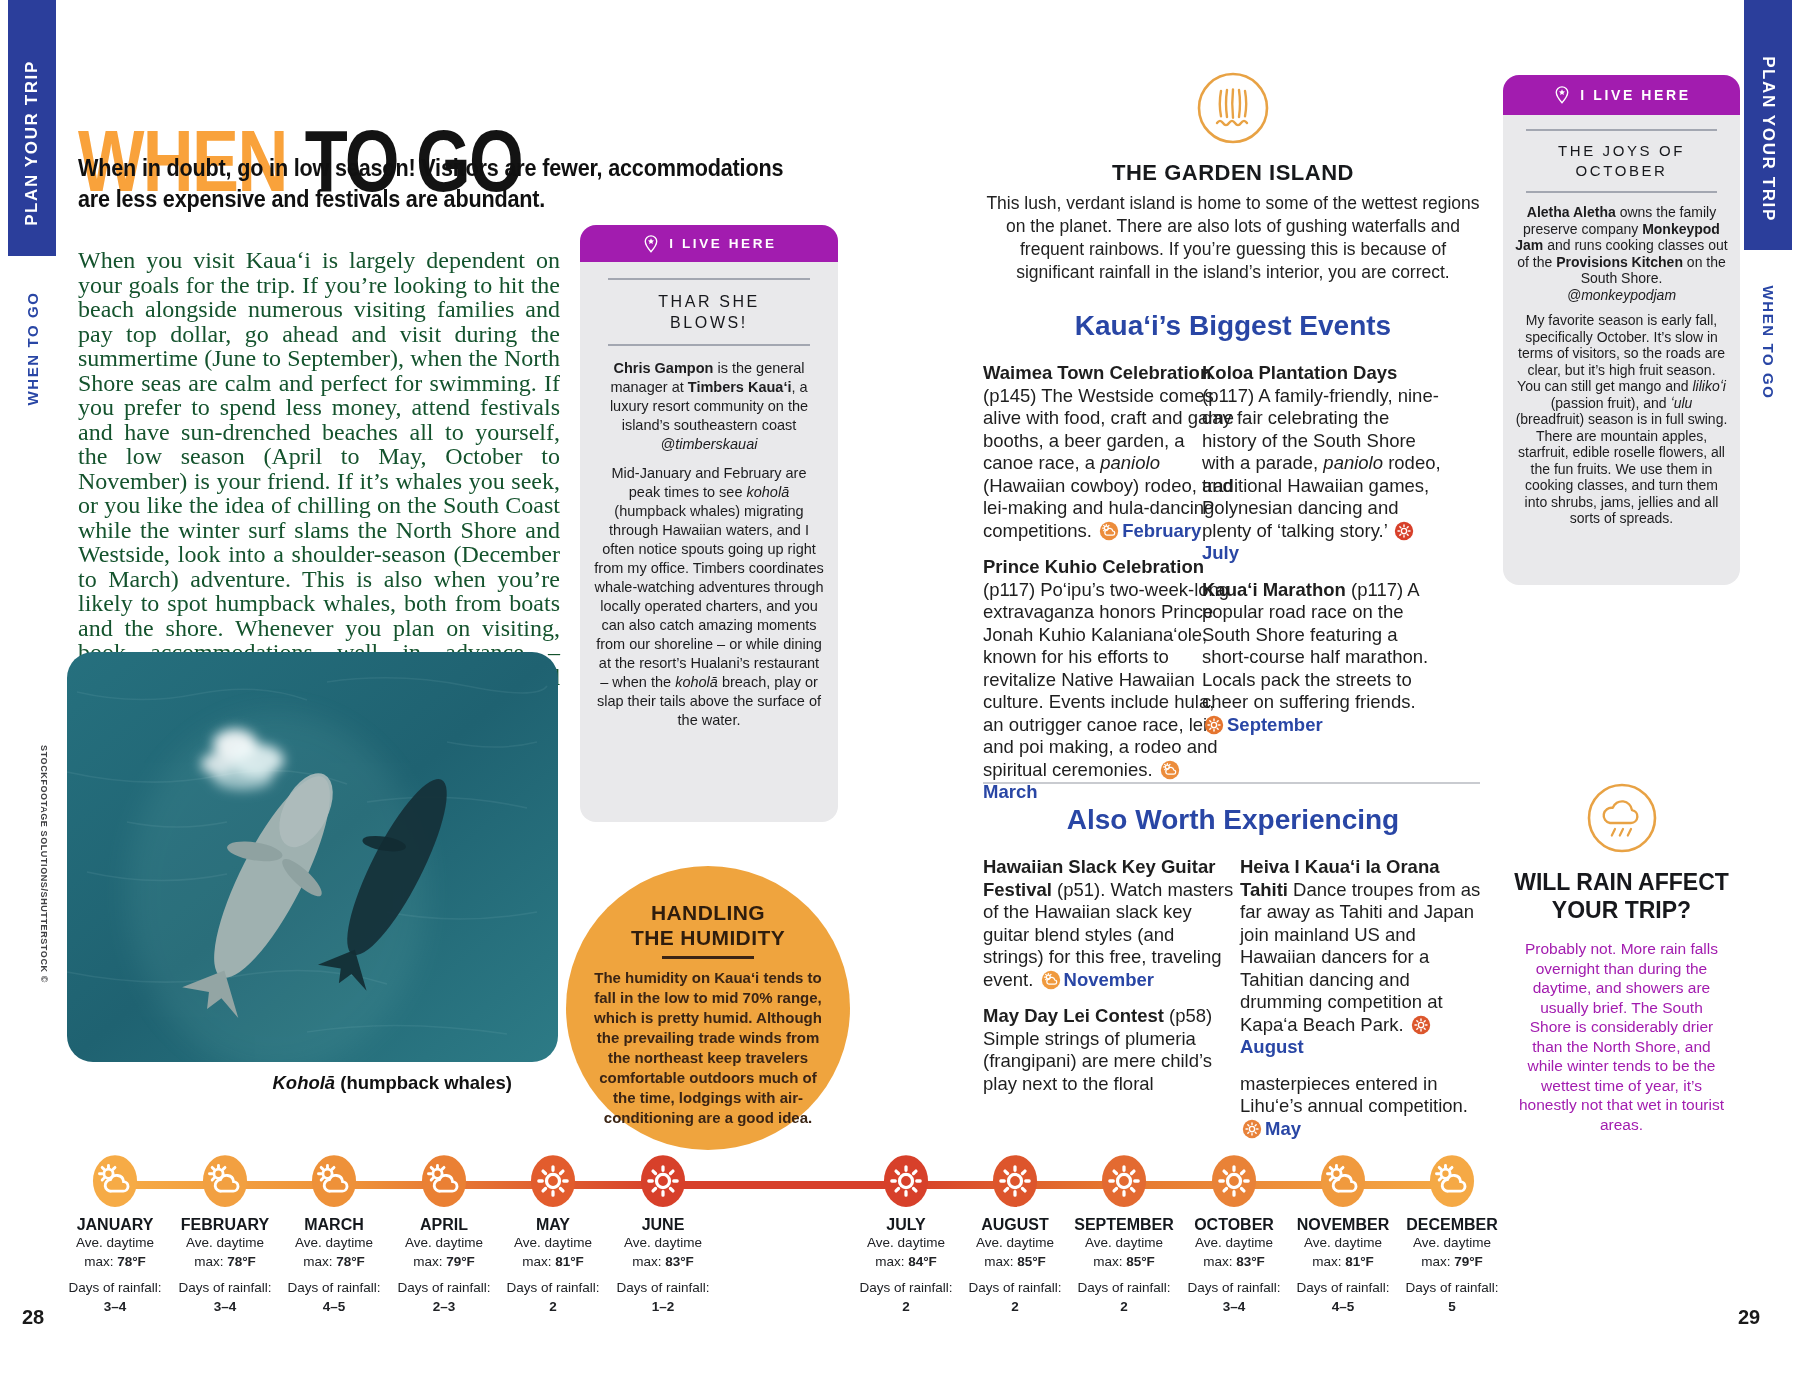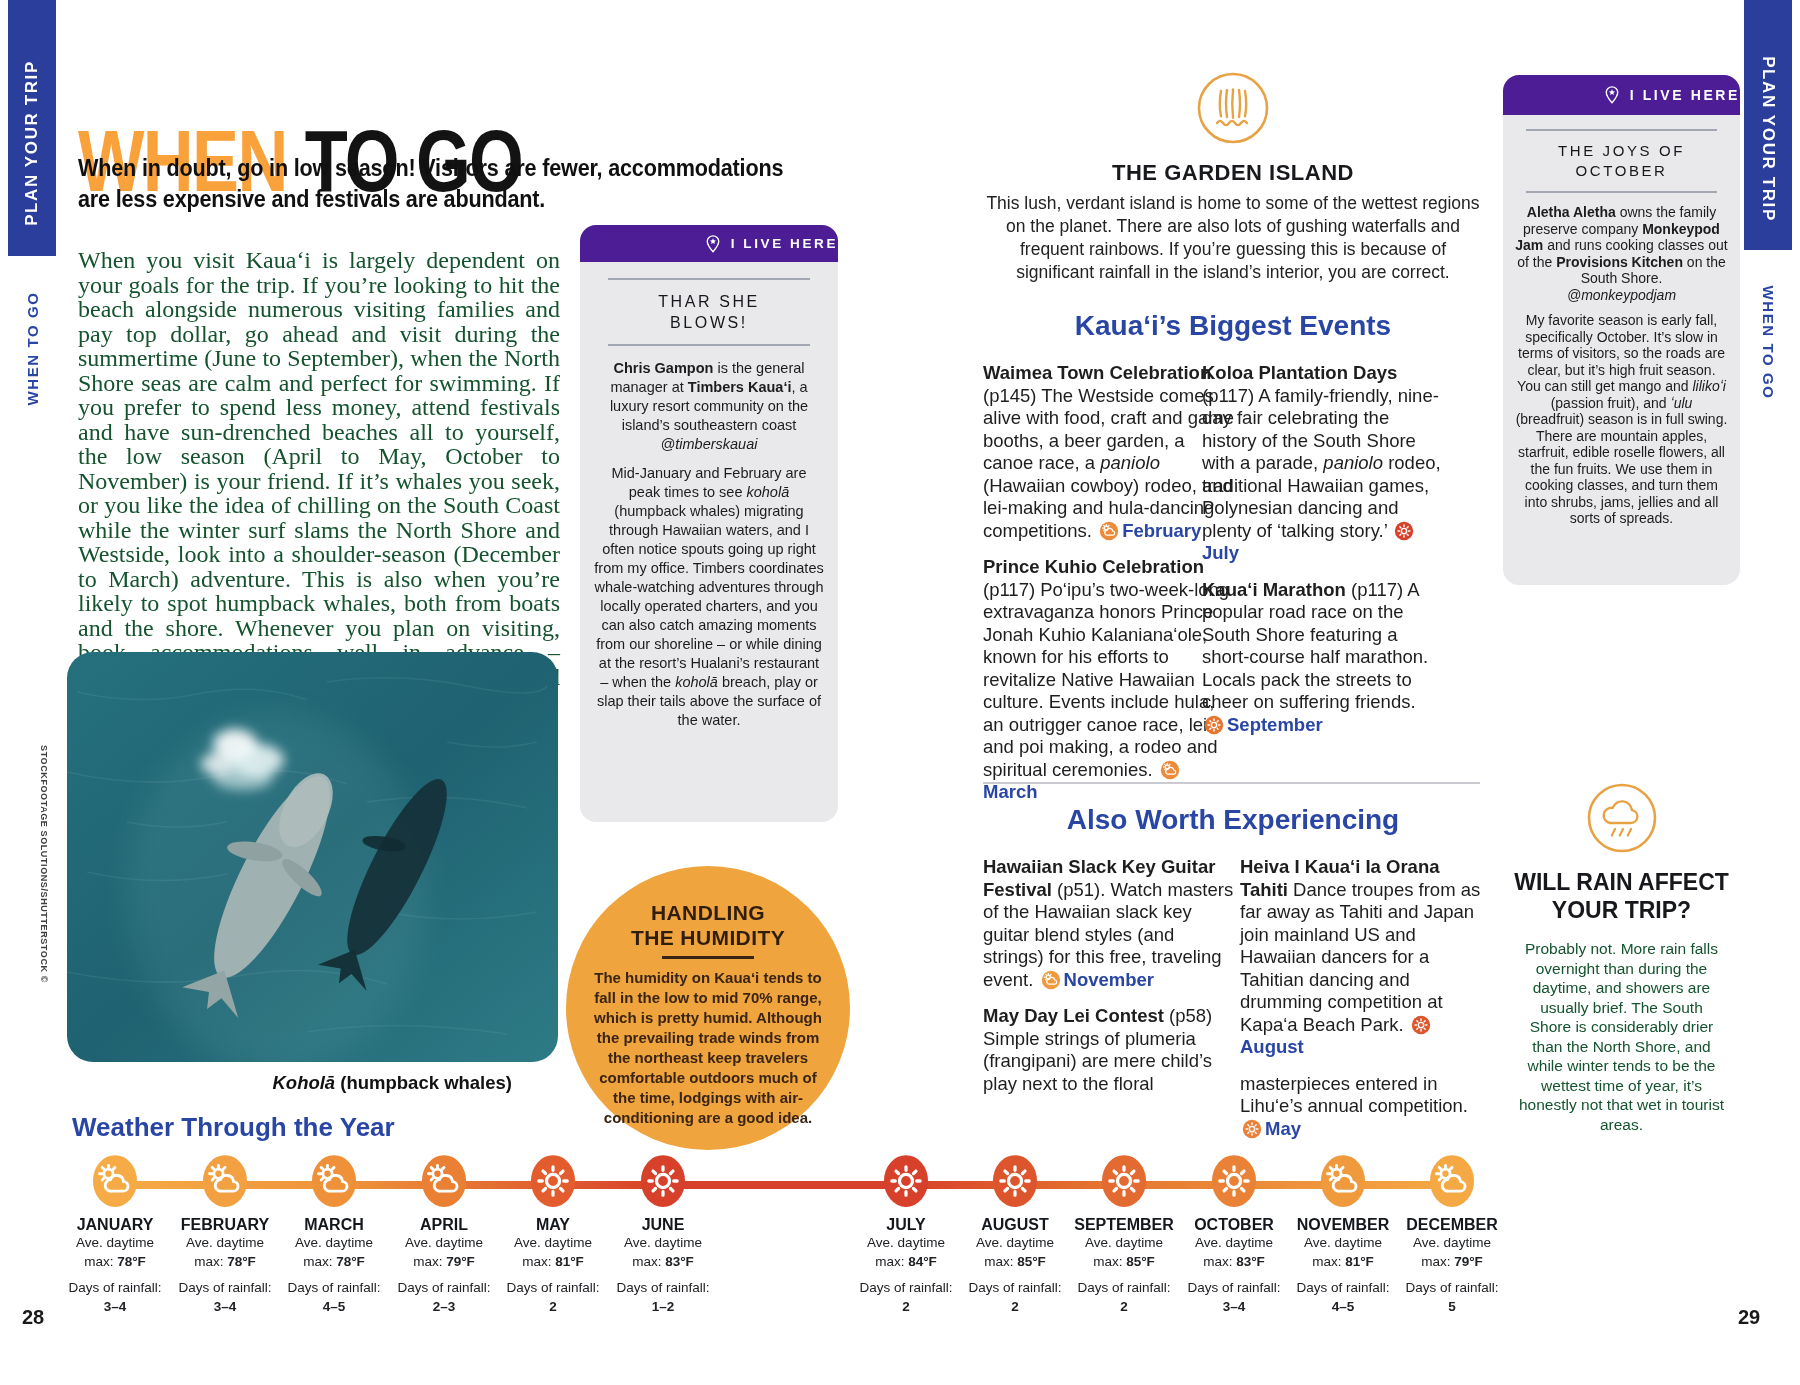--- a/index.html
+++ b/index.html
@@ -27,21 +27,21 @@
 
   
   .photo{position:absolute;left:67px;top:652px;width:491px;height:410px;border-radius:26px;overflow:hidden;}
   .credit{position:absolute;left:26px;top:714px;width:36px;height:300px;}
   .credit span{position:absolute;left:50%;top:50%;transform:translate(-50%,-50%) rotate(90deg);
                white-space:nowrap;font-size:9px;letter-spacing:.6px;color:#3f3f42;font-weight:bold;}
   .caption{position:absolute;left:78px;top:1072px;width:434px;text-align:right;font-size:18.5px;font-weight:bold;color:#121212;}
 
   
   .lbox{position:absolute;border-radius:16px;}
-  .lbox .bhead{display:flex;align-items:center;justify-content:flex-end;gap:8px;background:#4c1d95;
+  .lbox .bhead{display:flex;align-items:center;justify-content:center;gap:8px;background:#a21caf;
                border-radius:16px 16px 0 0;color:#fff;font-weight:bold;letter-spacing:2.6px;}
   .lbox .bbody{background:#E9E9EB;border-radius:0 0 16px 16px;text-align:center;}
   .hr{height:2px;background:#A3A7B1;margin:0 auto;}
   .boxtitle{font-weight:normal;letter-spacing:2.6px;color:#17181c;text-align:center;}
   .boxp{margin:0;}
   .thar{left:580px;top:225px;width:258px;}
   .thar .bhead{height:37px;font-size:13.5px;}
   .thar .bbody{padding:16px 14px 20px;min-height:560px;box-sizing:border-box;}
   .thar .boxtitle{font-size:16px;line-height:21px;margin:11px 0;}
   .thar .boxp{font-size:14.5px;line-height:19px;color:#1c1c1e;}
@@ -69,21 +69,21 @@
   .evcol{position:absolute;text-align:left;}
   .ev{font-size:18.5px;line-height:22.5px;color:#1e1e1e;margin:0 0 14px;}
   .ev b.nm{font-weight:bold;}
   .ev .mi{width:20px;height:20px;vertical-align:-4px;margin:0 3px 0 2px;}
   .ev .mo{color:#2946A5;font-weight:bold;}
   .divider{position:absolute;left:983px;width:497px;height:2px;background:#C9CBD0;}
 
   
   .rain{position:absolute;left:1503px;top:782px;width:237px;text-align:center;}
   .rain h3{font-size:23px;line-height:28px;margin:14px 0 10px;color:#17181c;}
-  .rain p{font-size:15.5px;line-height:19.5px;margin:15px;color:#14532d;}
+  .rain p{font-size:15.5px;line-height:19.5px;margin:15px;color:#a21caf;}
 
   
   .wx-head{position:absolute;left:72px;top:1112px;font-size:26px;font-weight:bold;color:#2946A5;}
   .wline{position:absolute;left:115px;top:1181px;width:1337px;height:8px;border-radius:4px;z-index:1;
          background:linear-gradient(90deg,#F6AB46 0%,#EE9139 18%,#D7402A 41%,#D7402A 59%,#E5752F 74%,#F5A945 100%);}
   .wm{position:absolute;top:1154px;width:120px;text-align:center;z-index:2;}
   .wm:nth-of-type(1){left:55px}.wm:nth-of-type(2){left:165px}.wm:nth-of-type(3){left:274px}
   .wm:nth-of-type(4){left:384px}.wm:nth-of-type(5){left:493px}.wm:nth-of-type(6){left:603px}
   .wm:nth-of-type(7){left:846px}.wm:nth-of-type(8){left:955px}.wm:nth-of-type(9){left:1064px}
   .wm:nth-of-type(10){left:1174px}.wm:nth-of-type(11){left:1283px}.wm:nth-of-type(12){left:1392px}
@@ -319,21 +319,20 @@
       <g stroke="#E8A244" stroke-width="2.2" stroke-linecap="round">
         <path d="M29 47l-3.2 6.5"></path>
           <path d="M37 47l-3.2 6.5"></path>
           <path d="M45 47l-3.2 6.5"></path>
       </g>
     </svg>
     <h3><span>WILL RAIN AFFECT</span><br><span>YOUR TRIP?</span></h3>
     <p>Probably not. More rain falls overnight than during the daytime, and showers are usually brief. The South Shore is considerably drier than the North Shore, and while winter tends to be the wettest time of year, it’s honestly not that wet in tourist areas.</p>
   </div>
 
-  <div class="wx-head">Weather Through the Year</div>
   <div class="wline"></div>
 
   <div>
 
       <div class="wm">
 
         <svg class="wdot" viewBox="0 0 24 28">
           <ellipse cx="12" cy="14" rx="11.5" ry="13.5" fill="#F6AB46"></ellipse>
           <g transform="translate(0,2)" fill="none" stroke="#fff" stroke-width="1.5" stroke-linecap="round">
             <circle cx="8.6" cy="8.2" r="2.4"></circle>

